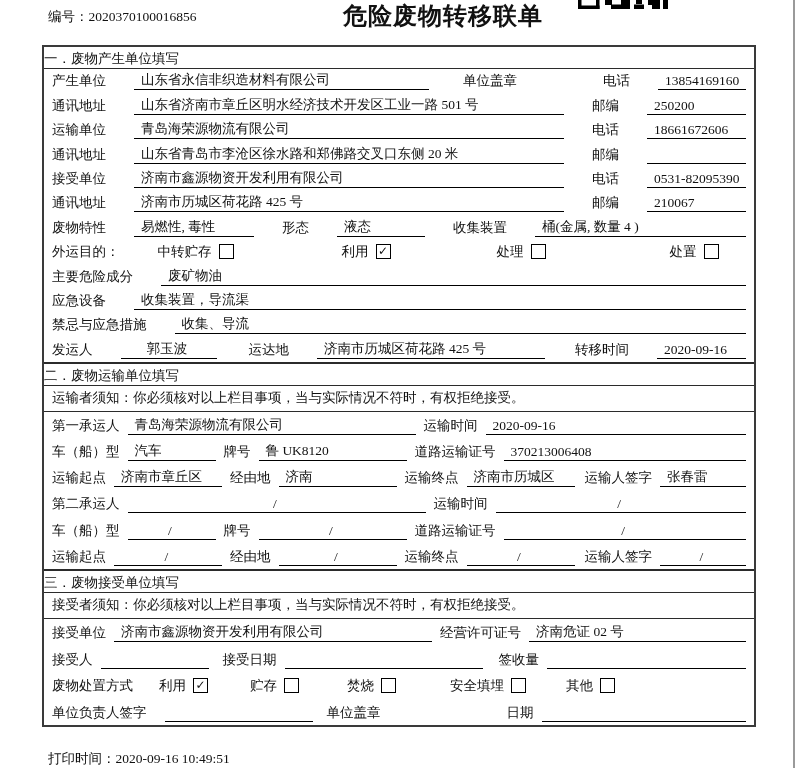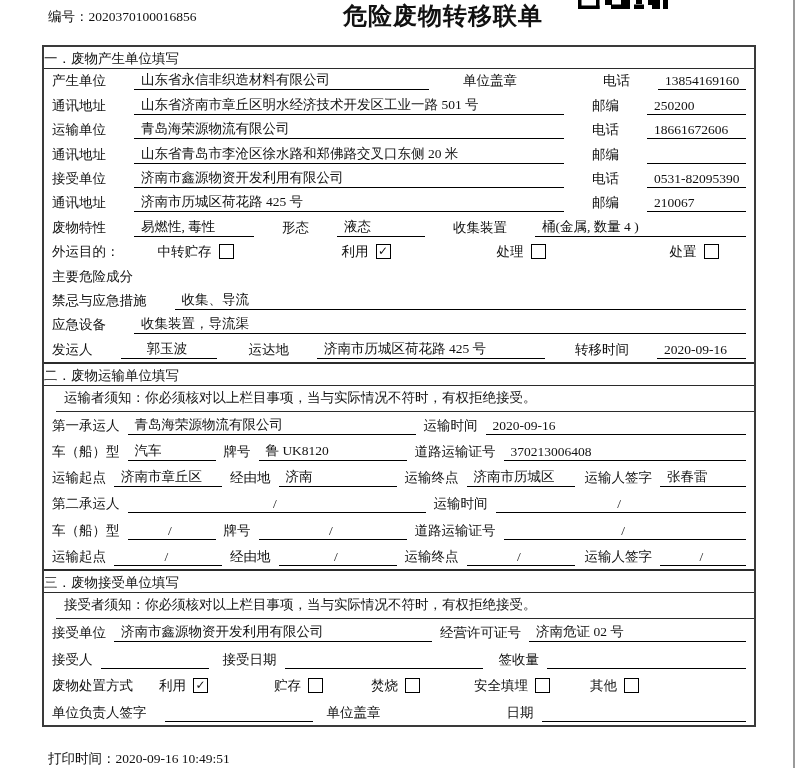--- a/index.html
+++ b/index.html
@@ -26,21 +26,21 @@
   }
   .sec{box-sizing:border-box;}
   .sec+.sec{border-top:2px solid #2b2b2b;}
   .sec-h{
     height:22px;line-height:21px;padding:1px 0 0;box-sizing:border-box;
     font-family:"Liberation Sans","DejaVu Sans",sans-serif;
     font-weight:normal;font-size:13.5px;border-bottom:1.5px solid #2b2b2b;
   }
   .note{
     height:26px;display:flex;align-items:center;padding:0 8px;
-    box-sizing:border-box;border-bottom:1.5px solid #2b2b2b;white-space:nowrap;margin-left:12px;
+    box-sizing:border-box;border-bottom:1.5px solid #2b2b2b;white-space:nowrap;
   }
   .r{
     display:flex;align-items:flex-end;padding:0 8px 3px;box-sizing:border-box;
     white-space:nowrap;
   }
   .s1 .r{height:24.4px;gap:20px;}
   .s2 .r{height:26.2px;}
   .s3 .r{height:26.5px;}
   .lb{margin-right:8px;white-space:nowrap;}
   .u{
@@ -164,30 +164,31 @@
         <span class="cb"></span>
       </span>
       <span class="opt" style="margin-left:104px">
         <span>处置</span>
         <span class="cb"></span>
       </span>
     </div>
 
     <div class="r">
       <span class="lb">主要危险成分</span>
+      <span class="u fill">废矿物油</span>
+    </div>
+
+    <div class="r">
+      <span class="lb">应急设备</span>
+      <span class="u fill">收集装置，导流渠</span>
     </div>
 
     <div class="r">
       <span class="lb">禁忌与应急措施</span>
       <span class="u fill">收集、导流</span>
-    </div>
-
-    <div class="r">
-      <span class="lb">应急设备</span>
-      <span class="u fill">收集装置，导流渠</span>
     </div>
 
     <div class="r">
       <span class="lb">发运人</span>
       <span class="u w96 vc">郭玉波</span>
       <span class="lb" style="margin-left:12px">运达地</span>
       <span class="u w228">济南市历城区荷花路 425 号</span>
       <span class="lb" style="margin-left:10px">转移时间</span>
       <span class="u fill">2020-09-16</span>
     </div>
@@ -271,21 +272,21 @@
       <span class="lb" style="margin-left:16px">签收量</span>
       <span class="u fill"></span>
     </div>
 
     <div class="r">
       <span class="lb">废物处置方式</span>
       <span class="opt" style="margin-left:18px">
         <span>利用</span>
         <span class="cb">✓</span>
       </span>
-      <span class="opt" style="margin-left:66px">
+      <span class="opt" style="margin-left:42px">
         <span>贮存</span>
         <span class="cb"></span>
       </span>
       <span class="opt" style="margin-left:48px">
         <span>焚烧</span>
         <span class="cb"></span>
       </span>
       <span class="opt" style="margin-left:54px">
         <span>安全填埋</span>
         <span class="cb"></span>

